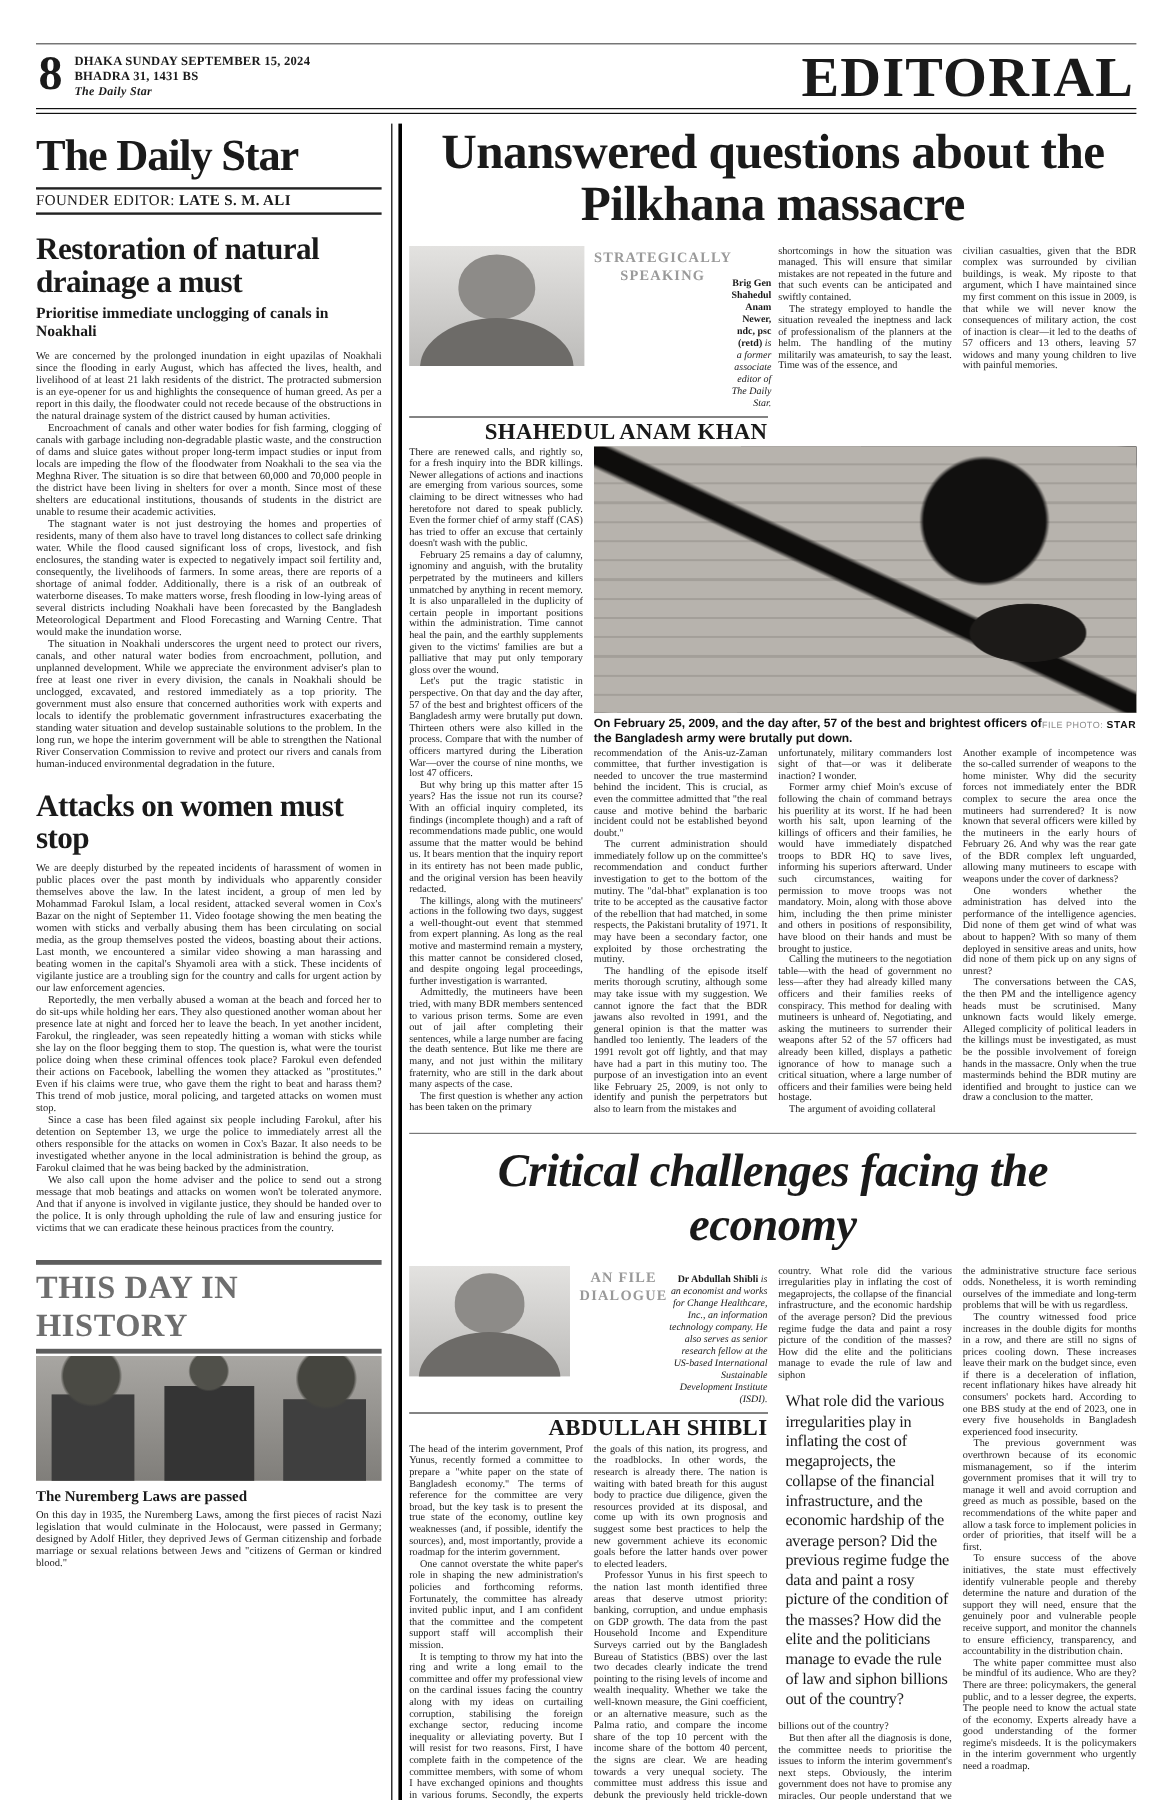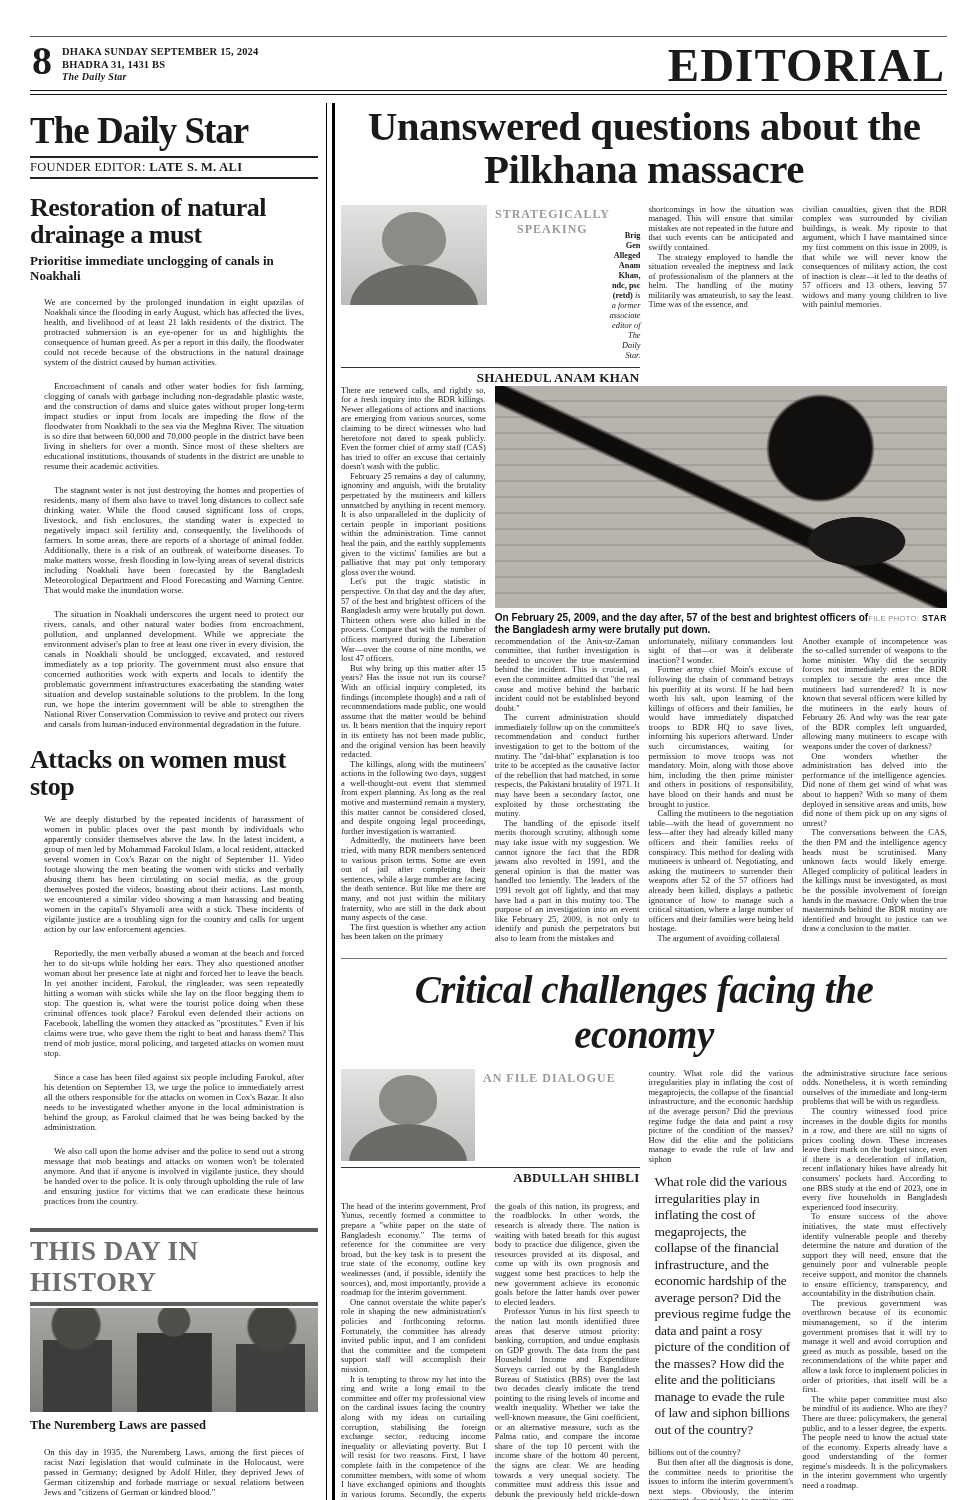--- a/index.html
+++ b/index.html
@@ -18,21 +18,21 @@
   .bodygrid{display:flex;align-items:stretch;}
   .leftcol{width:288px;flex:0 0 288px;}
   .vdivider{flex:0 0 5px;border-left:1px solid #000;border-right:3px solid #000;margin:0 6px 0 8px;}
   .mainarea{flex:1;min-width:0;}
   
   .masthead{font-size:37px;font-weight:bold;letter-spacing:-1px;padding:6px 0 4px 0;}
   .founder{border-top:2px solid #222;border-bottom:2px solid #222;font-size:12.5px;padding:2px 0;letter-spacing:.3px;}
   .founder b{font-weight:bold;}
   .ed-title{font-size:26px;font-weight:bold;line-height:1.02;letter-spacing:-.5px;margin:16px 0 6px 0;}
   .ed-sub{font-size:13px;line-height:1.12;margin:0 0 8px 0;}
-  .ed-body p{font-size:8.8px;line-height:10px;text-align:justify;margin:14px;}
+  .ed-body p{font-size:8.8px;line-height:10px;text-align:justify;margin:0;}
   .ed-body p.ind{text-indent:10px;}
   .leftsec{margin-top:18px;}
   .hist-bar{height:4px;background:#5d5d5d;margin-top:22px;}
   .hist-title{font-size:27px;font-weight:bold;color:#6e6e6e;letter-spacing:.5px;margin:4px 0;}
   .hist-photo{height:104px;background:
       radial-gradient(circle at 16% 16%,#4a4a44 9%,transparent 10%),
       radial-gradient(circle at 50% 12%,#50504a 9%,transparent 10%),
       radial-gradient(circle at 84% 18%,#45453f 9%,transparent 10%),
       linear-gradient(#3c3c3c,#3c3c3c) no-repeat 6% 100%/24% 70%,
       linear-gradient(#343434,#343434) no-repeat 50% 100%/26% 76%,
@@ -58,21 +58,21 @@
   .portrait::before{content:"";position:absolute;width:44%;height:54%;left:28%;top:7%;
      background:#8d8b88;border-radius:50% 50% 46% 46%;}
   .portrait::after{content:"";position:absolute;width:88%;height:44%;left:6%;top:60%;
      background:#6d6b68;border-radius:50% 50% 0 0/95% 95% 0 0;}
   .bb-right{flex:1;display:flex;flex-direction:row;}
   .colhead{font-size:12px;font-weight:bold;color:#9a9a9a;letter-spacing:1px;text-align:center;margin-top:2px;}
   .byl{text-align:right;margin-top:26px;font-size:8.3px;line-height:10px;}
   .byl .byl-b{font-weight:bold;}
   .byl .byl-i{font-style:italic;}
   .namebar{border-top:1px solid #333;margin-top:6px;padding-top:2px;text-align:right;
-     font-size:13px;font-weight:bold;letter-spacing:.3px;}
+     font-size:19px;font-weight:bold;letter-spacing:.3px;}
   .photo-main{height:222px;background:
      radial-gradient(circle at 72% 28%,#11100f 14%,transparent 15%),
      radial-gradient(ellipse 120px 60px at 80% 70%,#1c1a18 40%,transparent 41%),
      linear-gradient(25deg,transparent 47%,#0e0d0c 48% 52%,transparent 53%),
      repeating-linear-gradient(0deg,#b7b3ad 0 14px,#a39f99 14px 16px),
      linear-gradient(115deg,#b3afa9 0 22%,#5d5a56 22% 40%,#2e2c2a 40% 100%);}
   .caption{font-family:"Liberation Sans","DejaVu Sans",sans-serif;font-size:10px;font-weight:bold;
      line-height:12.5px;margin-top:4px;color:#111;text-align:left;}
   .cap-credit{float:right;font-weight:normal;}
   .cap-credit-label{font-size:7.5px;color:#8a8a8a;letter-spacing:.4px;}
@@ -156,21 +156,21 @@
 
       <article>
         <h1 class="headline1">Unanswered questions about the Pilkhana massacre</h1>
         <div class="art-grid">
           <div class="g-byline">
             <div class="bb-row">
               <div class="portrait"></div>
               <div class="bb-right">
                 <div class="colhead">STRATEGICALLY SPEAKING</div>
                 <div class="byl">
-                  <span class="byl-b">Brig Gen Alleged Anam Khan, ndc, psc (retd)</span>
+                  <span class="byl-b">Brig Gen Shahedul Anam Newer, ndc, psc (retd)</span>
                   <span class="byl-i">is a former associate editor of The Daily Star.</span>
                 </div>
               </div>
             </div>
             <div class="namebar">SHAHEDUL ANAM KHAN</div>
           </div>
 
           <div class="g-c3top">
             <p>shortcomings in how the situation was managed. This will ensure that similar mistakes are not repeated in the future and that such events can be anticipated and swiftly contained.</p>
             <p class="ind">The strategy employed to handle the situation revealed the ineptness and lack of professionalism of the planners at the helm. The handling of the mutiny militarily was amateurish, to say the least. Time was of the essence, and</p>
@@ -223,20 +223,24 @@
       <div class="ecorule"></div>
 
       <article>
         <h1 class="headline2">Critical challenges facing the economy</h1>
         <div class="eco-grid">
           <div class="e-byline">
             <div class="bb-row">
               <div class="portrait portrait2"></div>
               <div class="bb-right">
                 <div class="colhead">AN FILE DIALOGUE</div>
+                <div class="byl" style="margin-top:6px;">
+                  <span class="byl-b">Dr Abdullah Shibli</span>
+                  <span class="byl-i">is an economist and works for Change Healthcare, Inc., an information technology company. He also serves as senior research fellow at the US-based International Sustainable Development Institute (ISDI).</span>
+                </div>
               </div>
             </div>
             <div class="namebar">ABDULLAH SHIBLI</div>
           </div>
 
           <div class="e-c1">
             <p>The head of the interim government, Prof Yunus, recently formed a committee to prepare a "white paper on the state of Bangladesh economy." The terms of reference for the committee are very broad, but the key task is to present the true state of the economy, outline key weaknesses (and, if possible, identify the sources), and, most importantly, provide a roadmap for the interim government.</p>
             <p class="ind">One cannot overstate the white paper's role in shaping the new administration's policies and forthcoming reforms. Fortunately, the committee has already invited public input, and I am confident that the committee and the competent support staff will accomplish their mission.</p>
             <p class="ind">It is tempting to throw my hat into the ring and write a long email to the committee and offer my professional view on the cardinal issues facing the country along with my ideas on curtailing corruption, stabilising the foreign exchange sector, reducing income inequality or alleviating poverty. But I will resist for two reasons. First, I have complete faith in the competence of the committee members, with some of whom I have exchanged opinions and thoughts in various forums. Secondly, the experts in the group—and outside—have voiced their learned opinions in professional journals and social and print media over the last few years on</p>
           </div>
@@ -247,22 +251,22 @@
           </div>
           <div class="e-c3">
             <p>country. What role did the various irregularities play in inflating the cost of megaprojects, the collapse of the financial infrastructure, and the economic hardship of the average person? Did the previous regime fudge the data and paint a rosy picture of the condition of the masses? How did the elite and the politicians manage to evade the rule of law and siphon</p>
             <div class="pullquote">What role did the various irregularities play in inflating the cost of megaprojects, the collapse of the financial infrastructure, and the economic hardship of the average person? Did the previous regime fudge the data and paint a rosy picture of the condition of the masses? How did the elite and the politicians manage to evade the rule of law and siphon billions out of the country?</div>
             <p>billions out of the country?</p>
             <p class="ind">But then after all the diagnosis is done, the committee needs to prioritise the issues to inform the interim government's next steps. Obviously, the interim government does not have to promise any miracles. Our people understand that we went through some rough patches and the interim government and all the wise men and women involved in rebuilding our political system, economy, and</p>
           </div>
           <div class="e-c4">
             <p>the administrative structure face serious odds. Nonetheless, it is worth reminding ourselves of the immediate and long-term problems that will be with us regardless.</p>
             <p class="ind">The country witnessed food price increases in the double digits for months in a row, and there are still no signs of prices cooling down. These increases leave their mark on the budget since, even if there is a deceleration of inflation, recent inflationary hikes have already hit consumers' pockets hard. According to one BBS study at the end of 2023, one in every five households in Bangladesh experienced food insecurity.</p>
+            <p class="ind">The previous government was overthrown because of its economic mismanagement, so if the interim government promises that it will try to manage it well and avoid corruption and greed as much as possible, based on the recommendations of the white paper and allow a task force to implement policies in order of priorities, that itself will be a first.</p>
             <p class="ind">To ensure success of the above initiatives, the state must effectively identify vulnerable people and thereby determine the nature and duration of the support they will need, ensure that the genuinely poor and vulnerable people receive support, and monitor the channels to ensure efficiency, transparency, and accountability in the distribution chain.</p>
-            <p class="ind">The previous government was overthrown because of its economic mismanagement, so if the interim government promises that it will try to manage it well and avoid corruption and greed as much as possible, based on the recommendations of the white paper and allow a task force to implement policies in order of priorities, that itself will be a first.</p>
             <p class="ind">The white paper committee must also be mindful of its audience. Who are they? There are three: policymakers, the general public, and to a lesser degree, the experts. The people need to know the actual state of the economy. Experts already have a good understanding of the former regime's misdeeds. It is the policymakers in the interim government who urgently need a roadmap.</p>
           </div>
         </div>
       </article>
     </main>
   </div>
 
 </div>
 
 </body></html>

